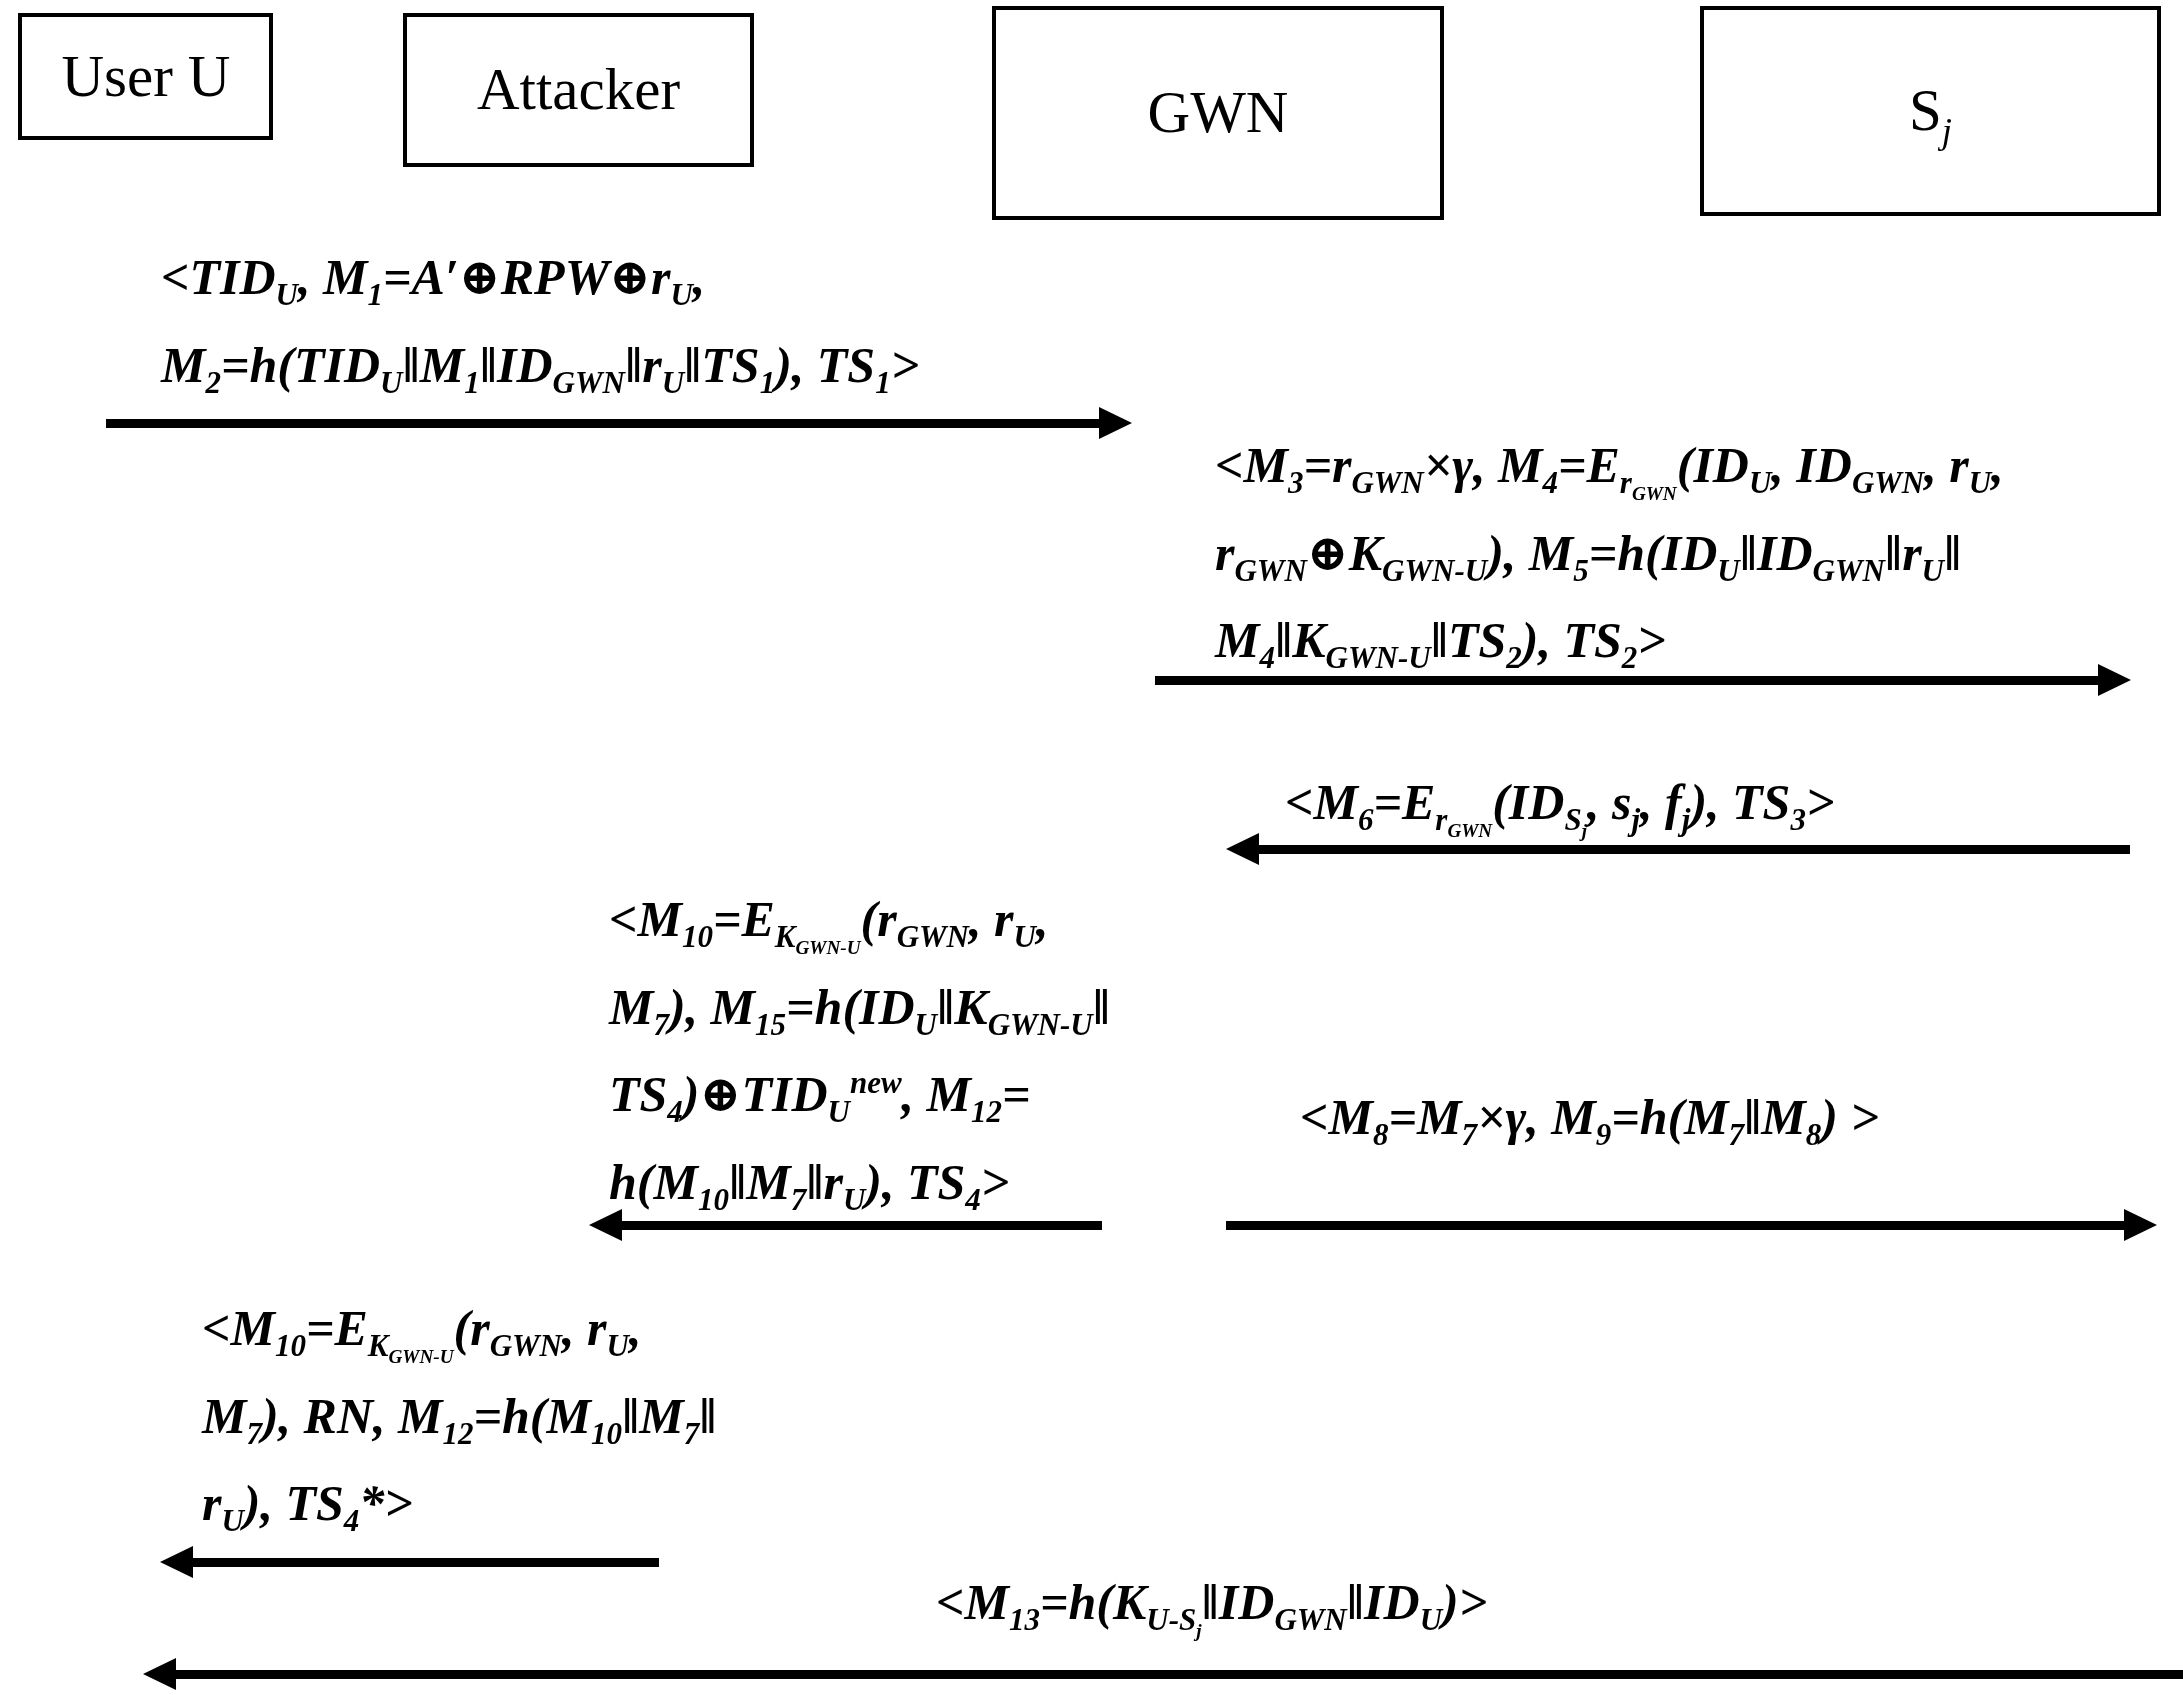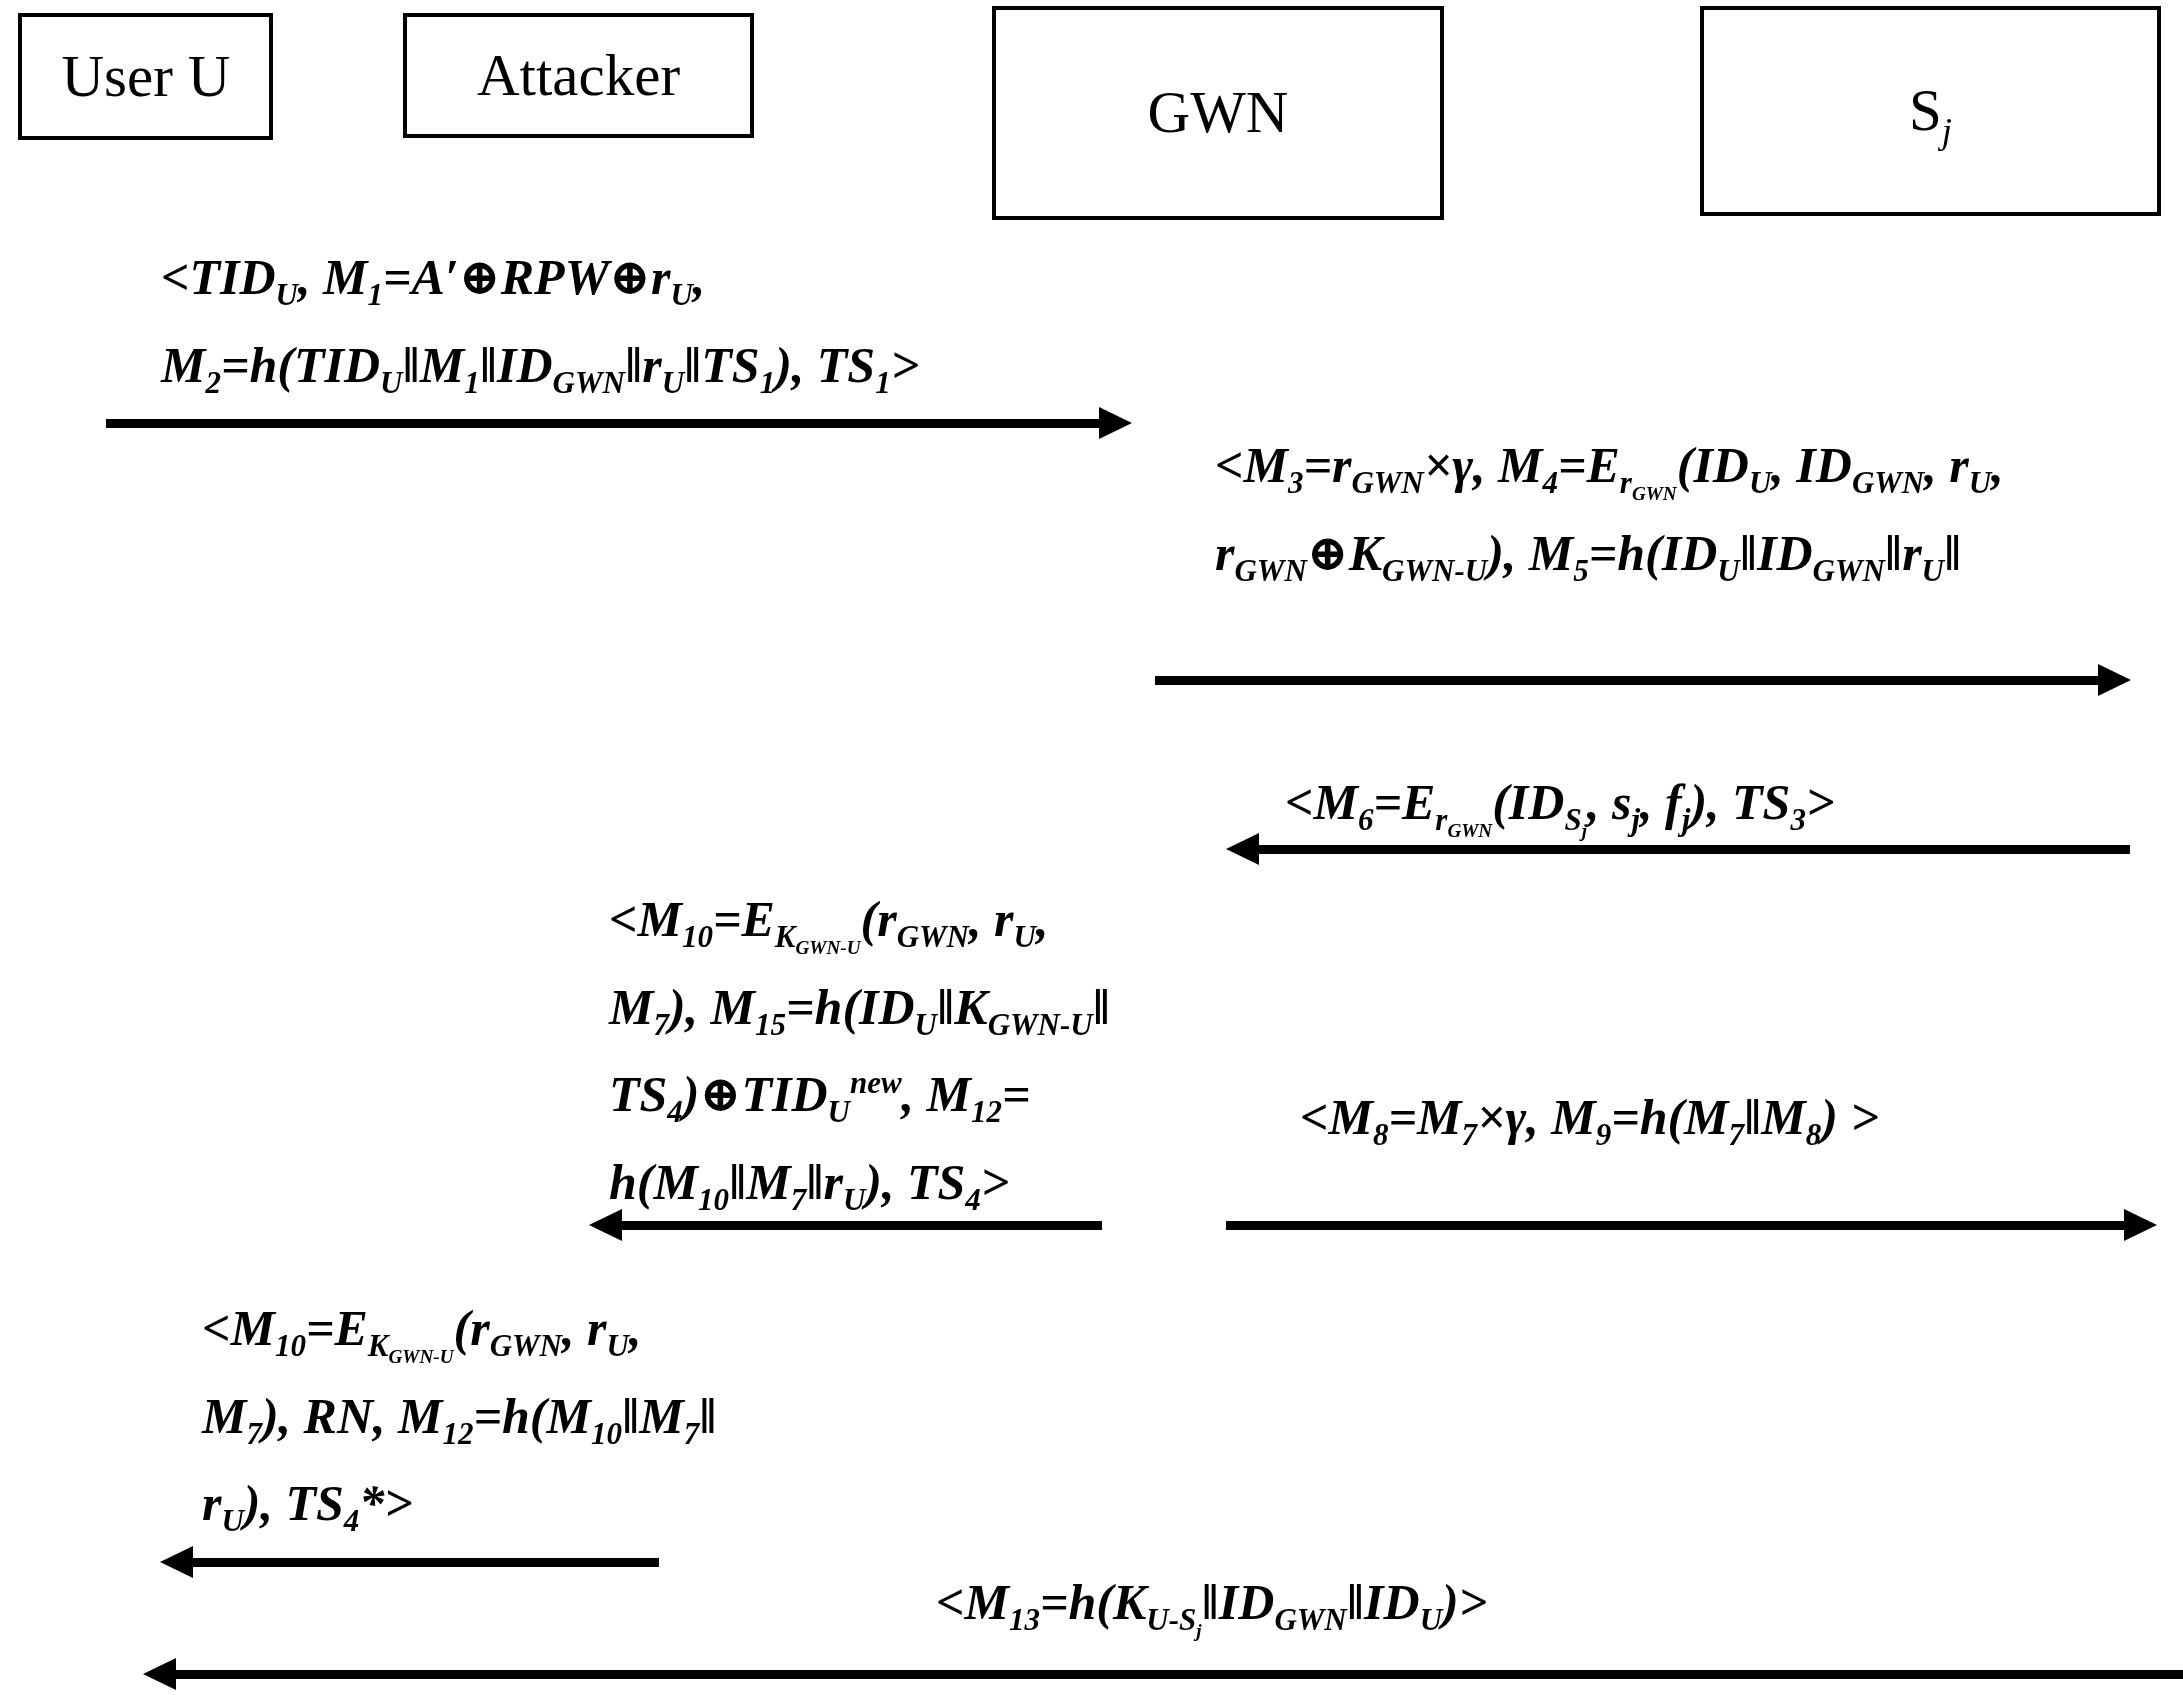--- a/index.html
+++ b/index.html
@@ -41,21 +41,21 @@
   .arrow .head {
     position: absolute; top: 0; width: 0; height: 0;
     border-top: 16.5px solid transparent;
     border-bottom: 16.5px solid transparent;
   }
   .arrow.right .head { right: 0; border-left: 33px solid #000; }
   .arrow.left  .head { left: 0;  border-right: 33px solid #000; }
 
   
   #box-user     { left: 18.4px;   top: 13px;  width: 255px; height: 127px; }
-  #box-attacker { left: 403px;  top: 13px;  width: 351px; height: 125px; }
+  #box-attacker { left: 403px;  top: 13px;  width: 351px; height: 154px; }
   #box-gwn      { left: 992px; top: 5.5px;   width: 452px; height: 214px; }
   #box-sensor   { left: 1700px; top: 5.5px;   width: 461px; height: 210px; }
 
   #msg-1 { left: 161px;  top: 234px;  }
   #msg-2 { left: 1215px; top: 422px;  }
   #msg-3 { left: 1285px; top: 759px; }
   #msg-4 { left: 609px;  top: 876px; }
   #msg-5 { left: 1300px; top: 1074px; }
   #msg-6 { left: 202px;  top: 1285px; }
   #msg-7 { left: 936px; top: 1559px; }
@@ -99,20 +99,21 @@
       <div class="line">M<sub>2</sub>=h(TID<sub>U</sub>‖M<sub>1</sub>‖ID<sub>GWN</sub>‖r<sub>U</sub>‖TS<sub>1</sub>), TS<sub>1</sub>&gt;</div>
     </div>
   <div class="arrow right" id="arrow-1">
     <div class="shaft"></div>
     <div class="head"></div>
   </div>
 
   <div class="msg" id="msg-2">
       <div class="line">&lt;M<sub>3</sub>=r<sub>GWN</sub>×γ, M<sub>4</sub>=E<sub>r<sub>GWN</sub></sub>(ID<sub>U</sub>, ID<sub>GWN</sub>, r<sub>U</sub>,</div>
       <div class="line">r<sub>GWN</sub>⊕K<sub>GWN-U</sub>), M<sub>5</sub>=h(ID<sub>U</sub>‖ID<sub>GWN</sub>‖r<sub>U</sub>‖</div>
+      <div class="line">M<sub>4</sub>‖K<sub>GWN-U</sub>‖TS<sub>2</sub>), TS<sub>2</sub>&gt;</div>
     </div>
   <div class="arrow right" id="arrow-2">
     <div class="shaft"></div>
     <div class="head"></div>
   </div>
 
   <div class="msg" id="msg-3">
       <div class="line">&lt;M<sub>6</sub>=E<sub>r<sub>GWN</sub></sub>(ID<sub>S<sub>j</sub></sub>, s<sub>j</sub>, f<sub>j</sub>), TS<sub>3</sub>&gt;</div>
     </div>
   <div class="arrow left" id="arrow-3">

